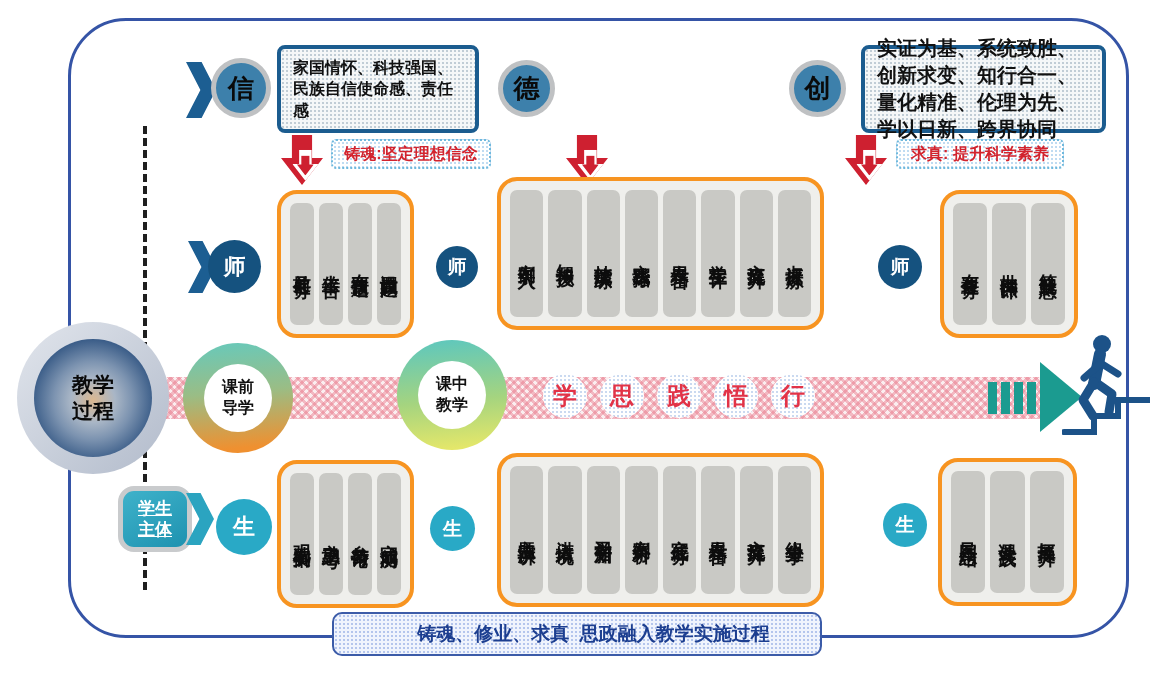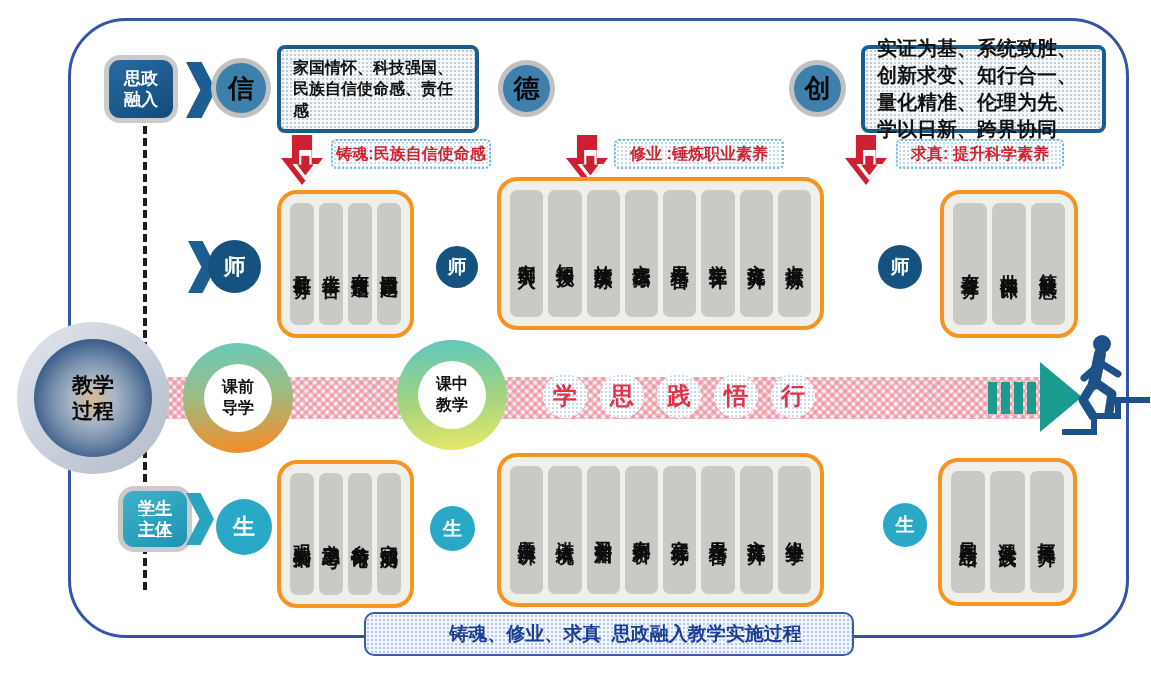--- a/index.html
+++ b/index.html
@@ -106,45 +106,42 @@
             display:flex; align-items:center; justify-content:center; white-space:pre; z-index:2; }
 </style>
 </head>
 <body>
 
 <div id="stage">
 
   <div class="abs frame"></div>
   <div class="abs dash-line"></div>
 
-  <div class="abs badge navy" style="left:104px;top:55px;width:74px;height:68px;">思政
-融入</div>
   <div class="abs chev navy" style="left:186px;top:62px;width:30px;height:56px;"></div>
 
   <div class="abs lcir concept" style="left:211px;top:58px;width:60px;height:60px;">信</div>
   <div class="abs cbox" style="left:277px;top:45px;width:202px;height:88px;">家国情怀、科技强国、民族自信使命感、责任感</div>
 
   <div class="abs lcir concept" style="left:498px;top:60px;width:57px;height:57px;">德</div>
 
   <div class="abs lcir concept" style="left:789px;top:60px;width:57px;height:57px;">创</div>
   <div class="abs cbox" style="left:849px;top:45px;width:245px;height:88px;font-size:20px;margin-left:12px;">实证为基、系统致胜、创新求变、知行合一、量化精准、伦理为先、学以日新、跨界协同</div>
 
   <div class="abs red-arrow" style="left:281px;top:135px;width:42px;height:50px;">
     <div class="ra l1"></div>
       <div class="ra l2"></div>
       <div class="ra l3"></div>
   </div>
-  <div class="abs rlabel" style="left:331px;top:139px;width:160px;height:30px;">铸魂:民族自信使命感</div>
+  <div class="abs rlabel" style="left:331px;top:139px;width:160px;height:30px;">铸魂:坚定理想信念</div>
 
   <div class="abs red-arrow" style="left:566px;top:135px;width:42px;height:50px;">
     <div class="ra l1"></div>
       <div class="ra l2"></div>
       <div class="ra l3"></div>
   </div>
-  <div class="abs rlabel" style="left:614px;top:139px;width:170px;height:30px;">修业 :锤炼职业素养</div>
 
   <div class="abs red-arrow" style="left:845px;top:135px;width:42px;height:50px;">
     <div class="ra l1"></div>
       <div class="ra l2"></div>
       <div class="ra l3"></div>
   </div>
   <div class="abs rlabel" style="left:896px;top:139px;width:168px;height:30px;text-align:right;">求真: 提升科学素养</div>
 
   <div class="abs chev navy" style="left:188px;top:241px;width:28px;height:52px;"></div>
   <div class="abs lcir navy" style="left:208px;top:240px;width:53px;height:53px;">师</div>
@@ -241,15 +238,15 @@
     <div class="vcol">小组分享</div>
   </div>
 
   <div class="abs lcir cyan" style="left:883px;top:503px;width:44px;height:44px;font-size:19px;">生</div>
   <div class="abs obox" style="left:938px;top:458px;width:139px;height:148px;">
     <div class="vcol">导图总结</div>
     <div class="vcol">课外实践</div>
     <div class="vcol">拓展提升</div>
   </div>
 
-  <div class="abs banner" style="left:364px;top:612px;width:490px;height:44px;padding-left:33px;">铸魂、修业、求真  思政融入教学实施过程</div>
+  <div class="abs banner" style="left:332px;top:612px;width:490px;height:44px;padding-left:33px;">铸魂、修业、求真  思政融入教学实施过程</div>
 
 </div>
 
 </body></html>

